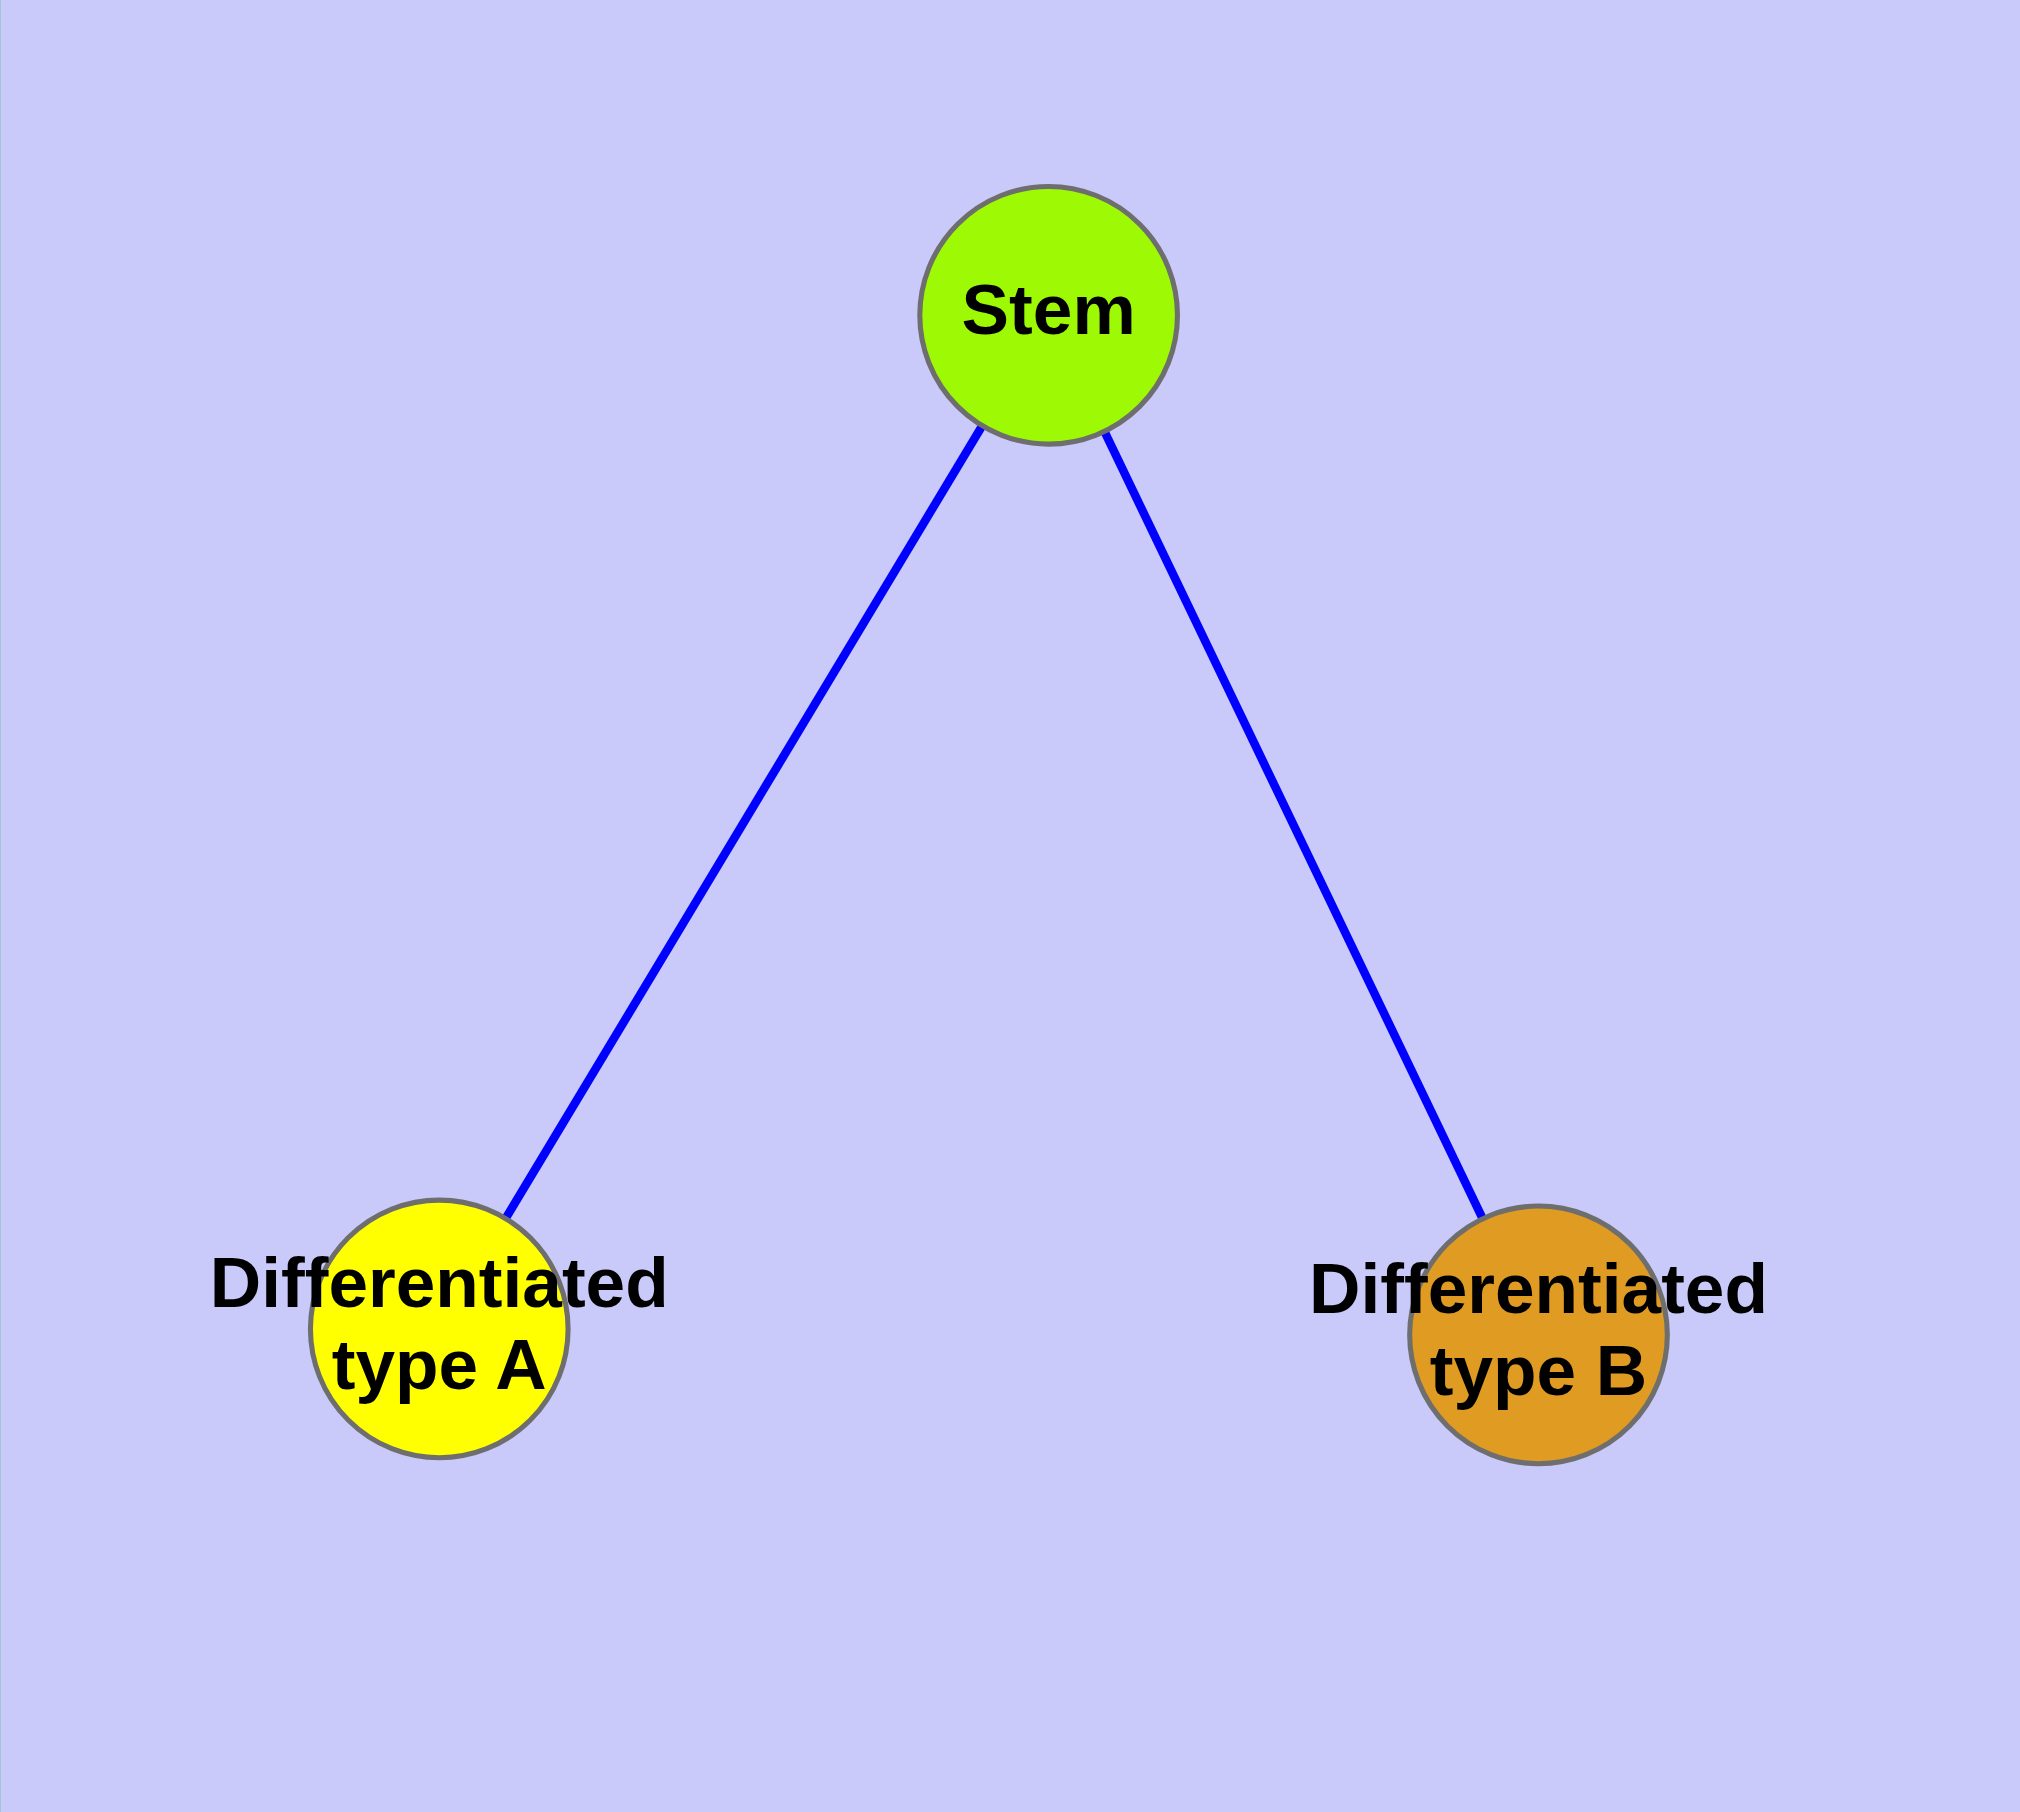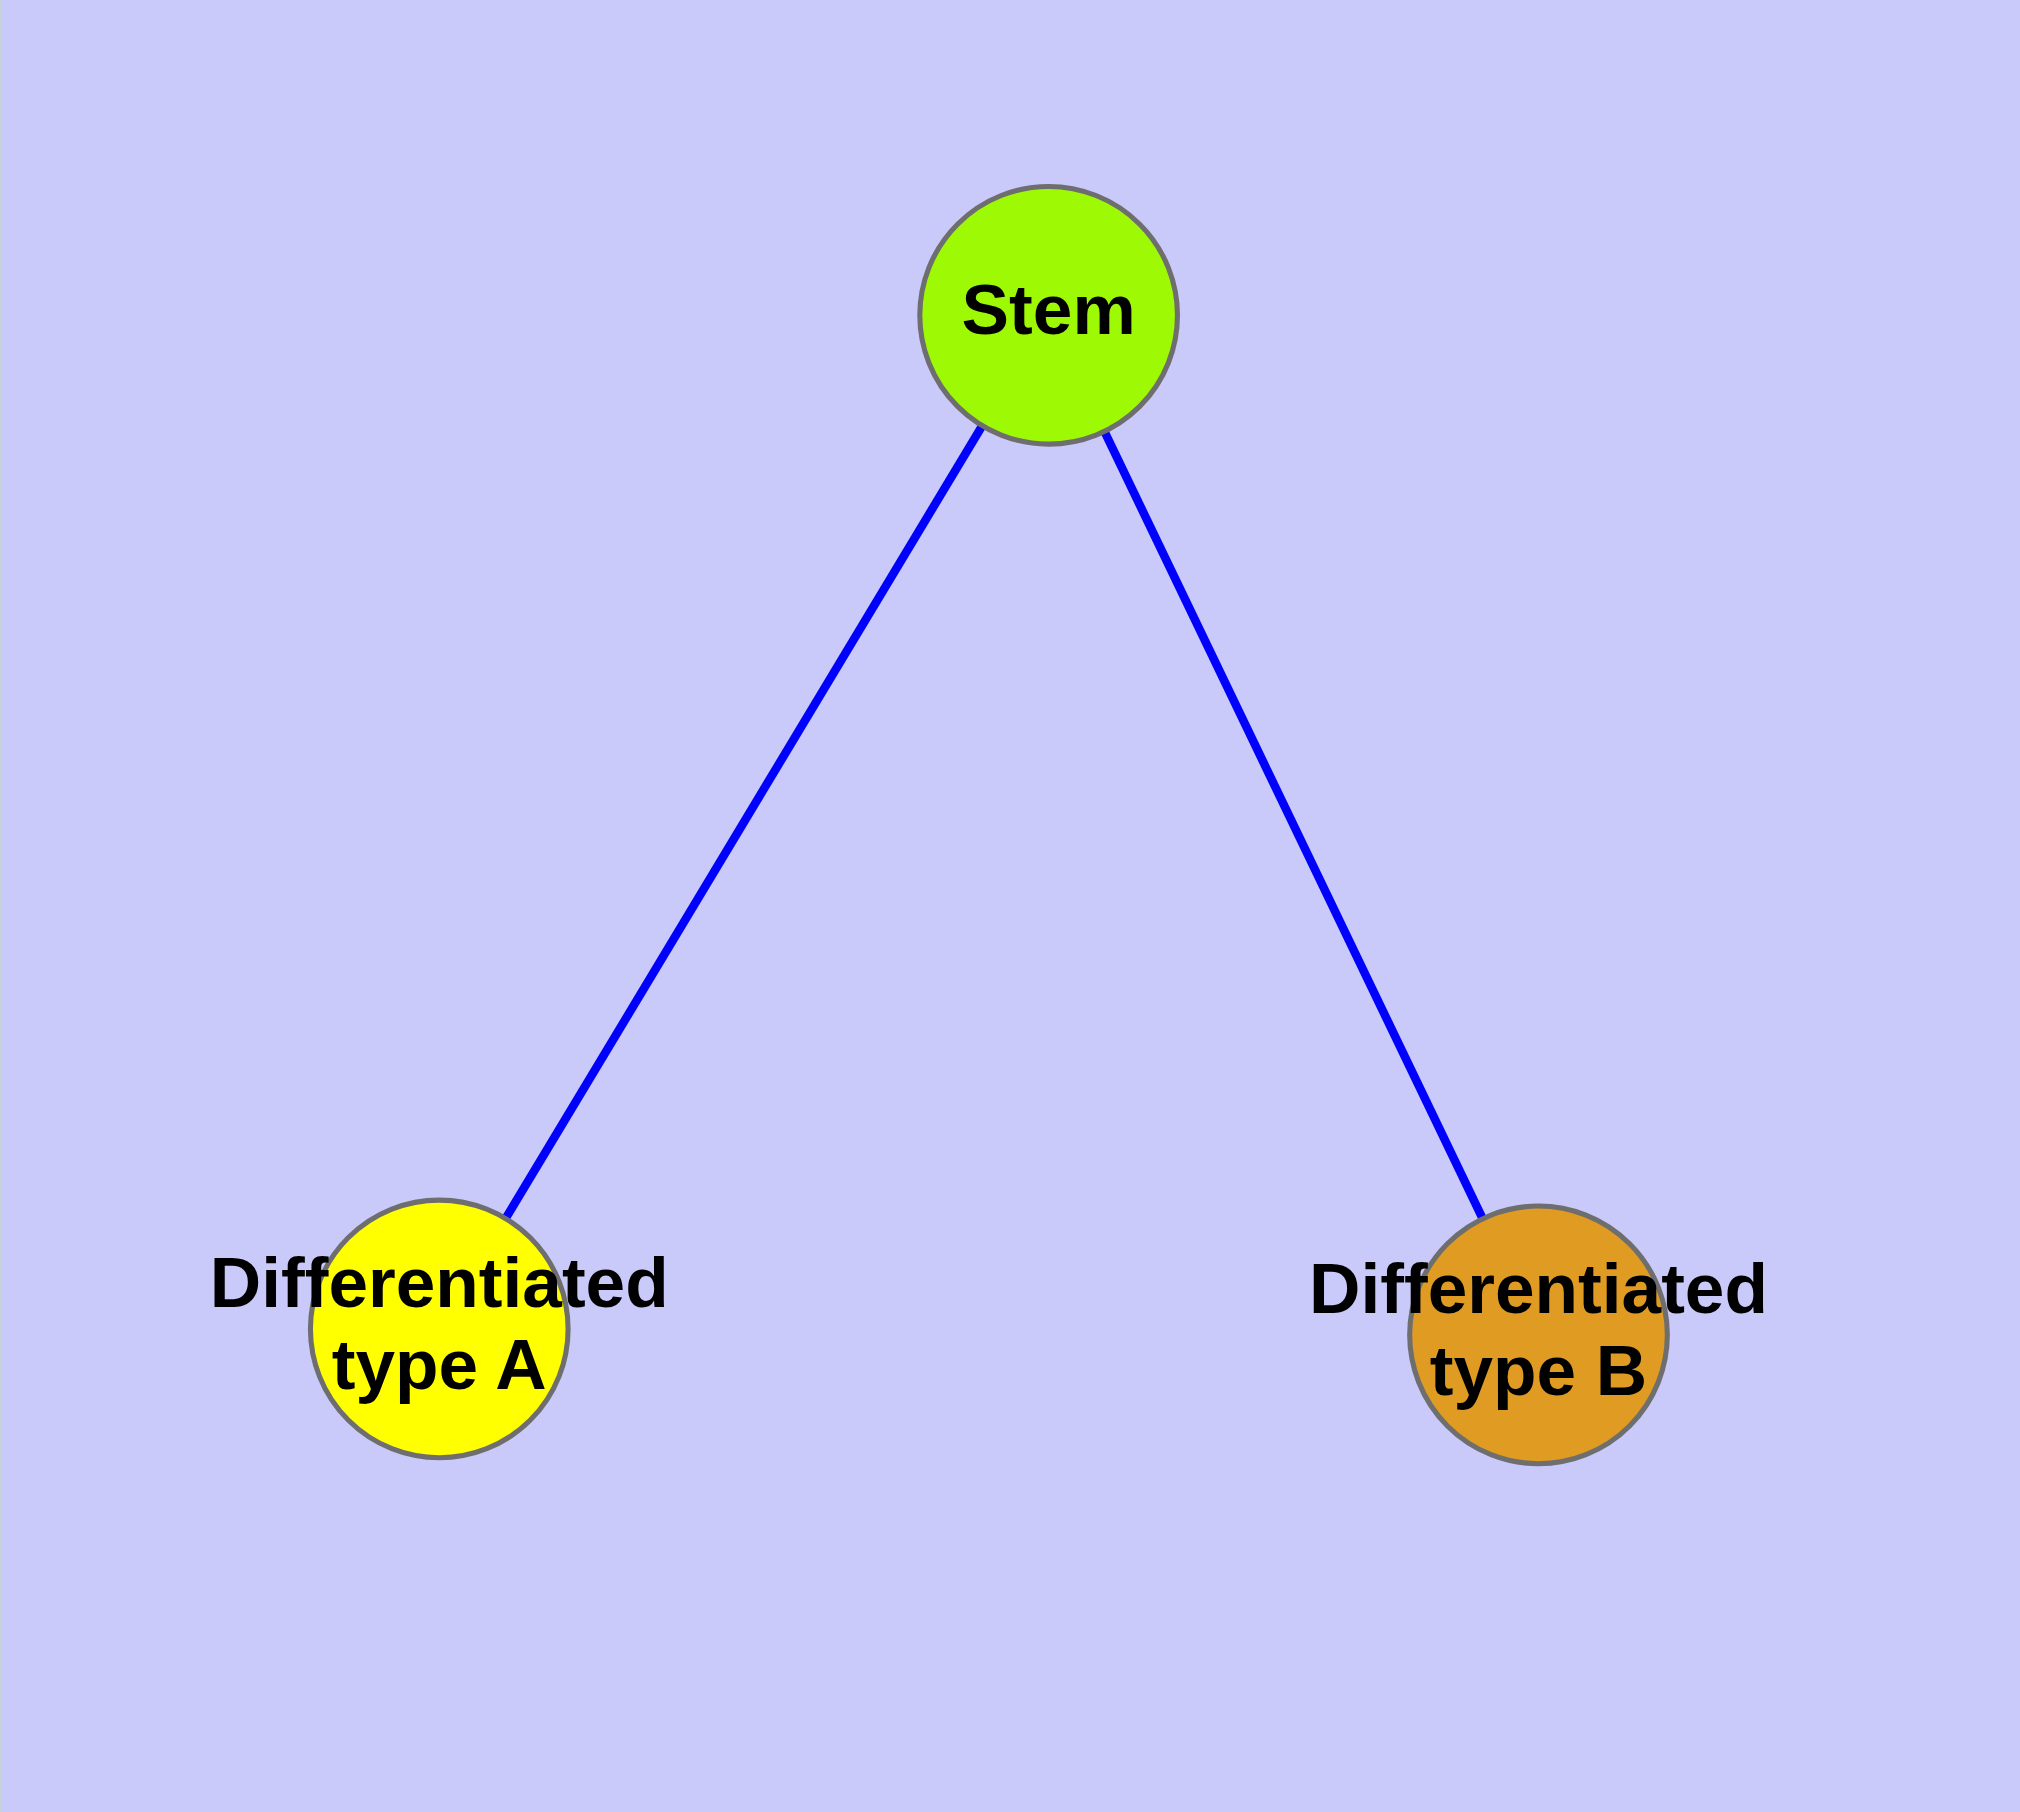--- a/index.html
+++ b/index.html
@@ -9,21 +9,21 @@
     background: #ffffff;
   }
   body {
     font-family: "Liberation Sans", sans-serif;
   }
   #stage {
     position: relative;
     width: 2021px;
     height: 1812px;
     overflow: hidden;
-    background: #bef264;
+    background: #22c55e;
     text-align: right;
   }
   #canvas {
     position: absolute;
     left: 0;
     top: 0;
     width: 2021px;
     height: 1812px;
     display: block;
   }

